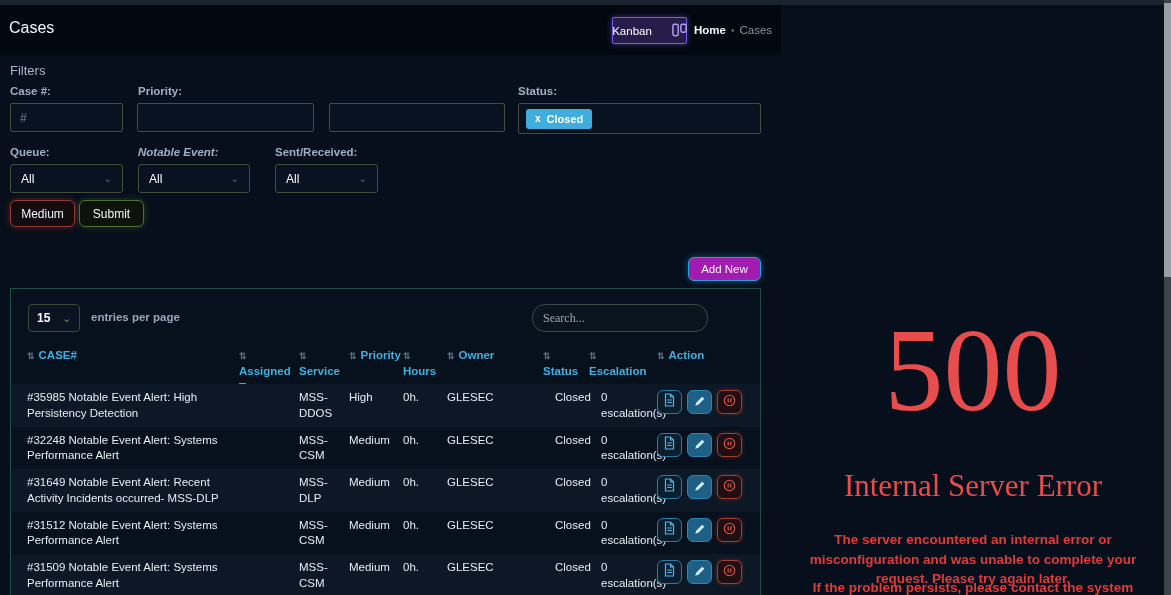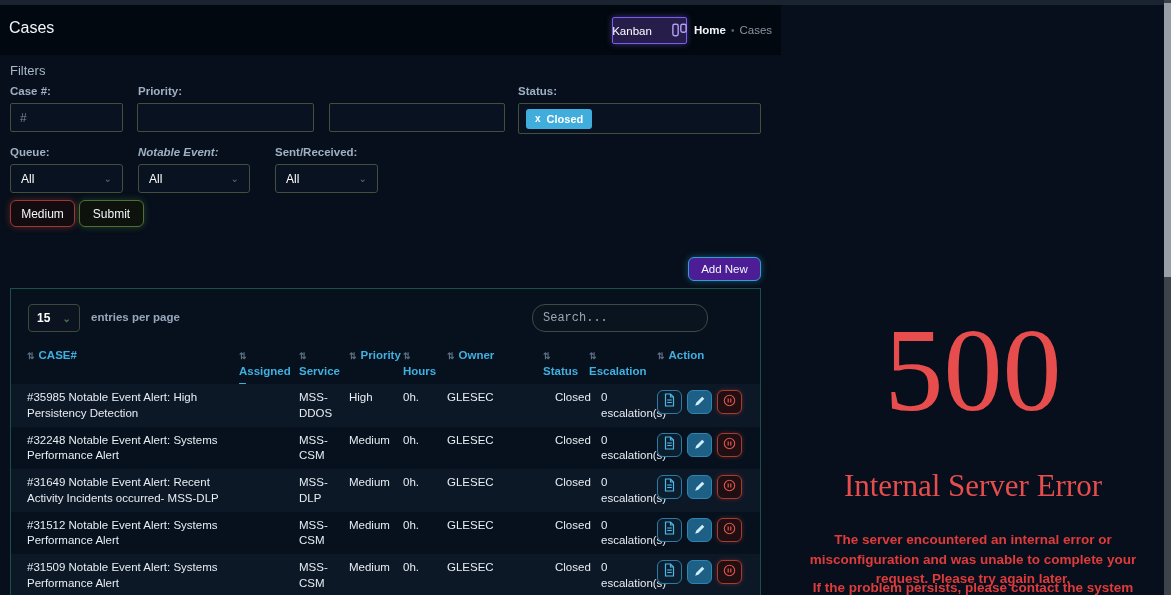--- a/index.html
+++ b/index.html
@@ -32,34 +32,34 @@
   .fselect { position:absolute; height:29px; background:#081220; border:1px solid #434e3c; border-radius:3px;
     color:#fff; font-size:12px; font-weight:normal; display:flex; align-items:center; justify-content:space-between;
     padding:0 10px; cursor:pointer; }
   .chev { color:#54755c; font-size:10px; }
   .btn-reset { position:absolute; left:10px; top:200px; width:65px; height:27px; background:#120b10;
     border:1px solid #9c3832; border-radius:6px; box-shadow:0 0 7px rgba(190,60,50,.45);
     color:#f2f6fa; font-size:12px; display:flex; align-items:center; justify-content:center; cursor:pointer; }
   .btn-submit { position:absolute; left:79px; top:200px; width:65px; height:27px; background:#0d130c;
     border:1px solid #4d7034; border-radius:6px; box-shadow:0 0 7px rgba(90,150,60,.35);
     color:#f2f6fa; font-size:12px; display:flex; align-items:center; justify-content:center; cursor:pointer; }
-  .btn-addnew { position:absolute; left:688px; top:257px; width:73px; height:24px; background:#4c1d95;
+  .btn-addnew { position:absolute; left:688px; top:257px; width:73px; height:24px; background:#a21caf;
     border:1px solid #2d9fd6; border-radius:6px; box-shadow:0 0 7px rgba(45,159,214,.45);
     color:#f2f6fa; font-size:11.5px; display:flex; align-items:center; justify-content:center; cursor:pointer; }
 
   
   .panel { position:absolute; left:10px; top:288px; width:751px; height:320px; background:#07111d;
     border:1px solid #1c5046; overflow:hidden; }
   .pagesize { position:absolute; left:17px; top:15px; width:52px; height:28px; background:#0a131f;
     border:1px solid #3c4a3c; border-radius:4px; color:#fff; font-size:12px; font-weight:bold;
     display:flex; align-items:center; justify-content:space-between; padding:0 8px; cursor:pointer; }
   .entries-label { position:absolute; left:80px; top:22px; font-size:11.5px; font-weight:bold; color:#97a7ba; }
   .search-input { position:absolute; left:521px; top:15px; width:176px; height:28px; background:#0a141f;
     border:1px solid #3a4a44; border-radius:13px; color:#e6edf4; font-size:12px; padding:0 10px;
-    font-family:Liberation Mono, monospace; }
+    font-family:Liberation Serif, serif; }
   .search-input::placeholder { color:#9aa7b5; }
 
   .tgrid { display:grid; grid-template-columns:212px 60px 50px 54px 44px 96px 46px 68px 1fr;
     padding:0 14px 0 16px; align-items:start; }
   .thead { position:absolute; left:0; top:48px; width:100%; padding-top:10px; padding-bottom:6px; }
   .th { font-size:11.5px; font-weight:bold; color:#3fb0e0; line-height:1.4; cursor:pointer; }
   .sort-ic { color:#5a6e80; font-size:9px; margin-right:4px; display:inline-block; }
   .tbody { position:absolute; left:0; top:95px; width:100%; }
   .trow { height:42.5px; padding-top:6px; padding-bottom:4px; }
   .trow.striped { background:#0d1826; }

